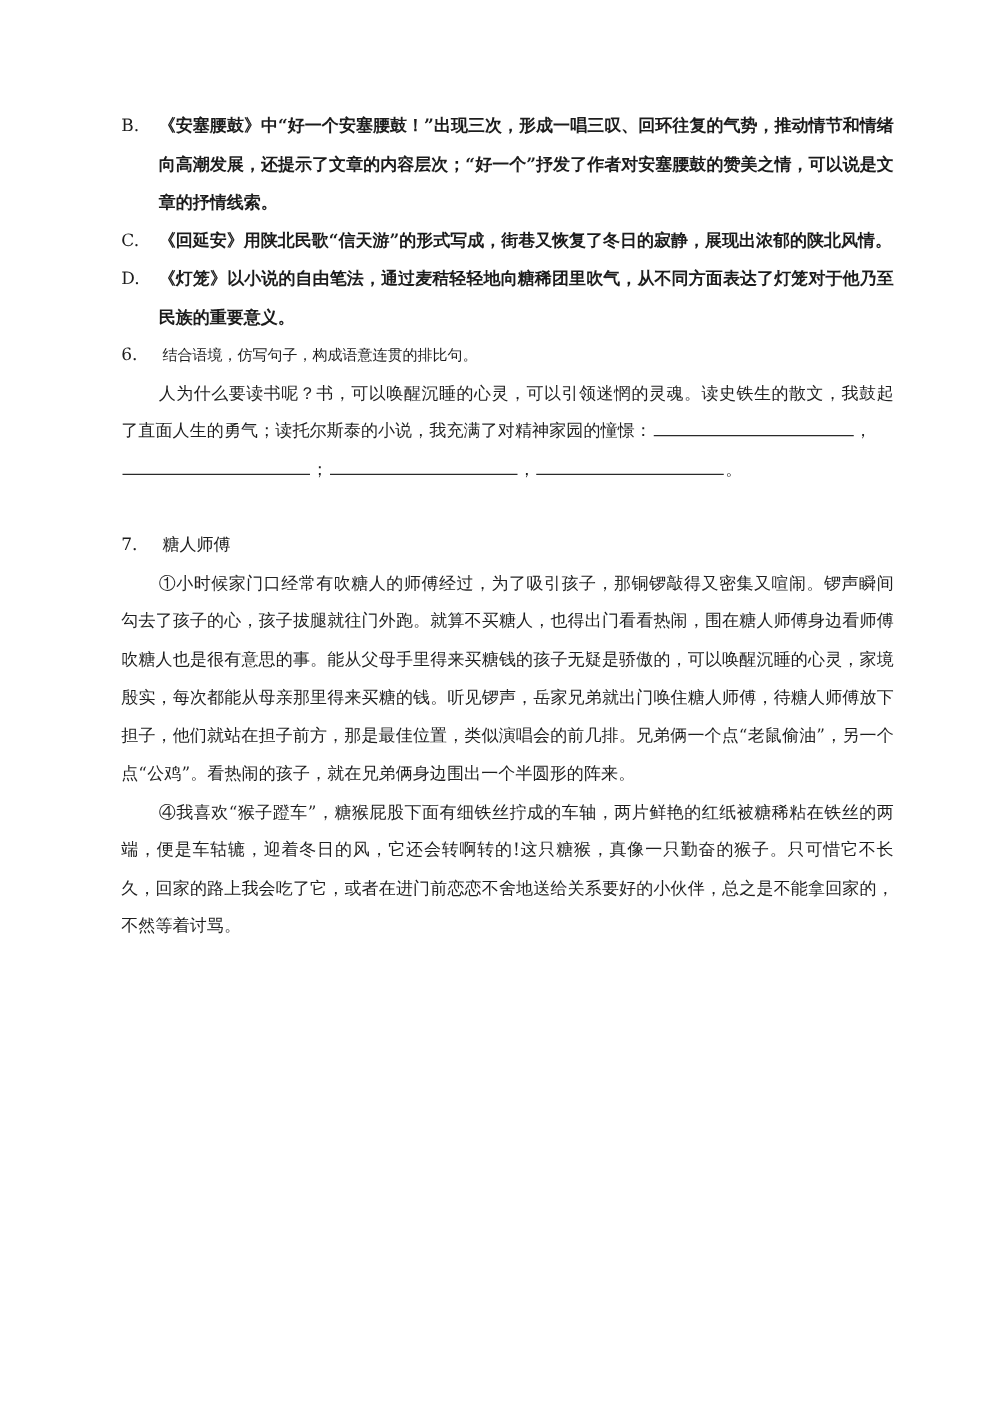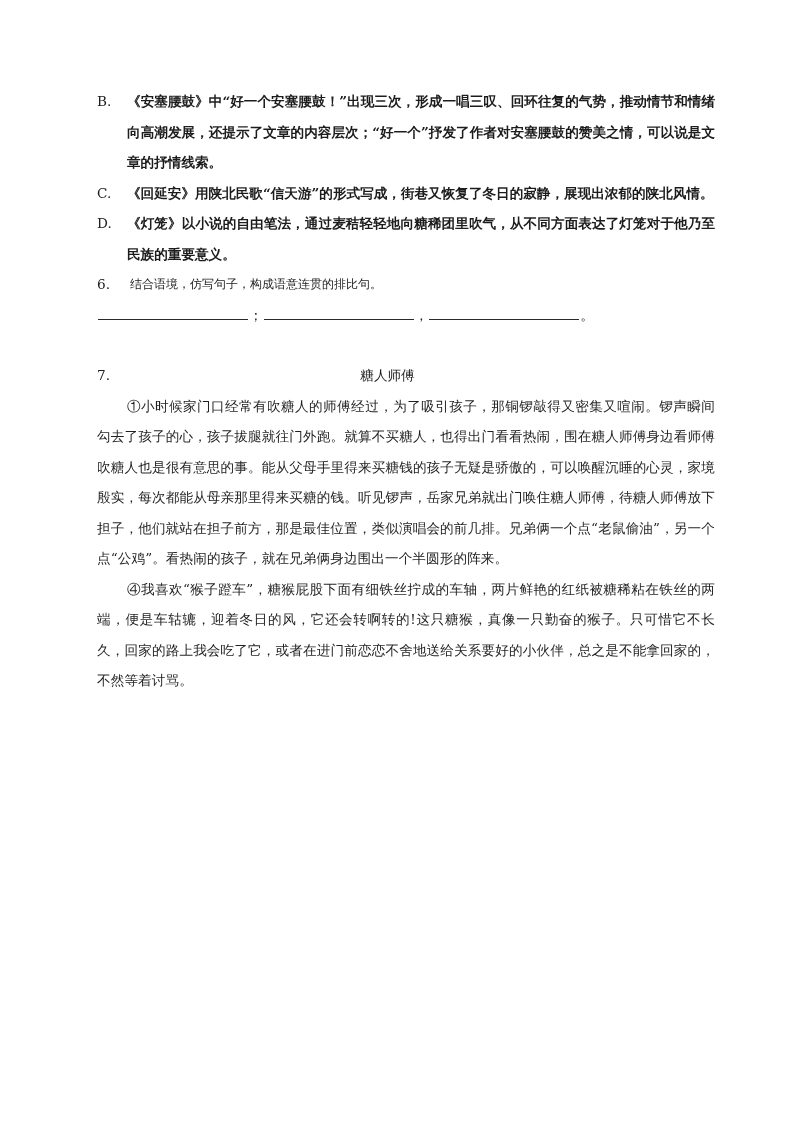--- a/index.html
+++ b/index.html
@@ -82,21 +82,20 @@
   
   .indent {
     text-indent: 30px;
   }
 
   
   .article-title {
     flex: 1 1 auto;
     font-size: 13.6px;
     line-height: 30.5px;
-    text-align: center;
     padding-right: 70px;
   }
 
   
   .blank {
     display: inline-block;
     border-bottom: 1px solid #2a2a2a;
     vertical-align: baseline;
     height: 15px;
     margin: 0 1px;
@@ -139,20 +138,21 @@
     <div class="opt">
       <div class="opt-label">D.</div>
       <div class="opt-text">《灯笼》以小说的自由笔法，通过麦秸轻轻地向糖稀团里吹气，从不同方面表达了灯笼对于他乃至民族的重要意义。</div>
     </div>
 
     <div class="q">
       <div class="q-num">6.</div>
       <div class="q-text">结合语境，仿写句子，构成语意连贯的排比句。</div>
     </div>
 
+    <div class="p indent"><span>人为什么要读书呢？书，可以唤醒沉睡的心灵，可以引领迷惘的灵魂。读史铁生的散文，我鼓起了直面人生的勇气；读托尔斯泰的小说，我充满了对精神家园的憧憬：</span><span class="blank blank-a"></span><span>，</span></div>
 
     <div class="blank-row"><span class="blank blank-b"></span><span>；</span><span class="blank blank-c"></span><span>，</span><span class="blank blank-d"></span><span>。</span></div>
 
     <div class="spacer-md"></div>
 
     <div class="q">
       <div class="q-num">7.</div>
       <div class="article-title">糖人师傅</div>
     </div>
 

